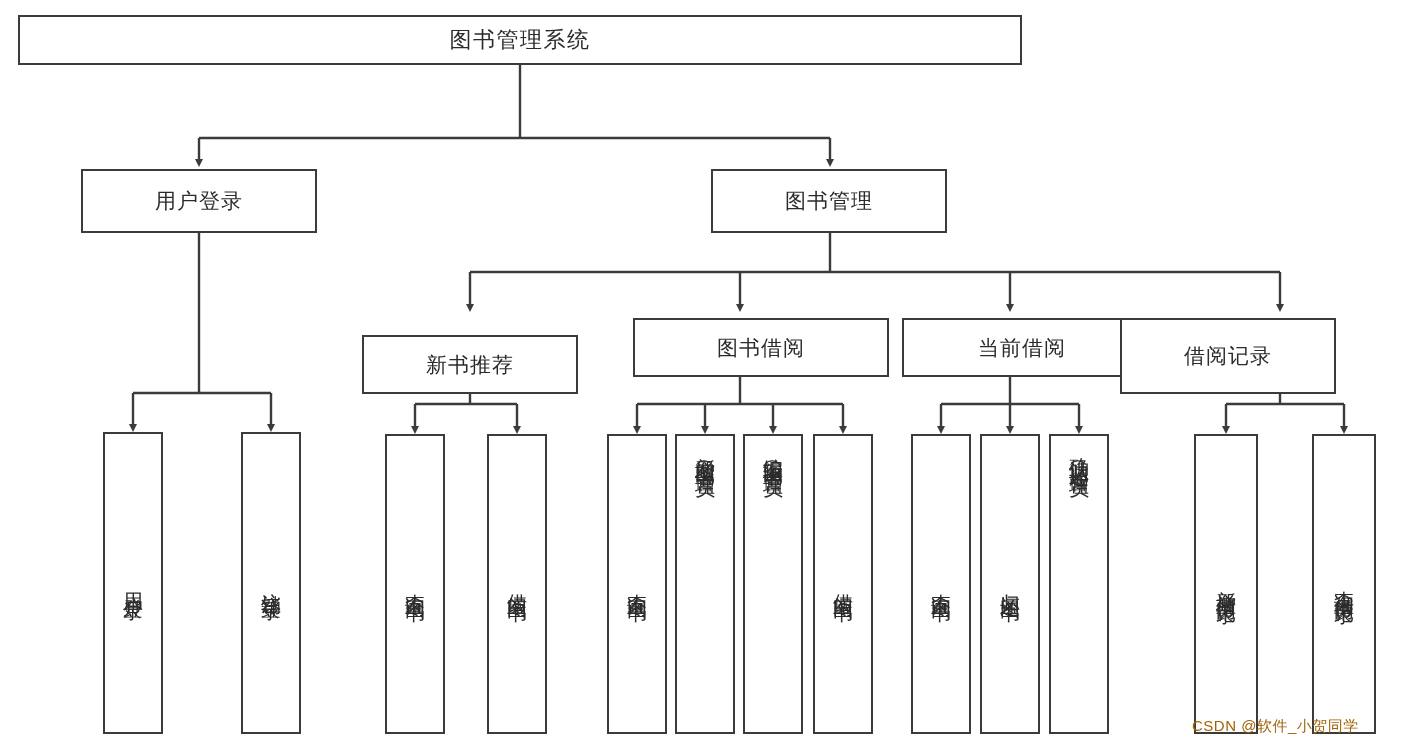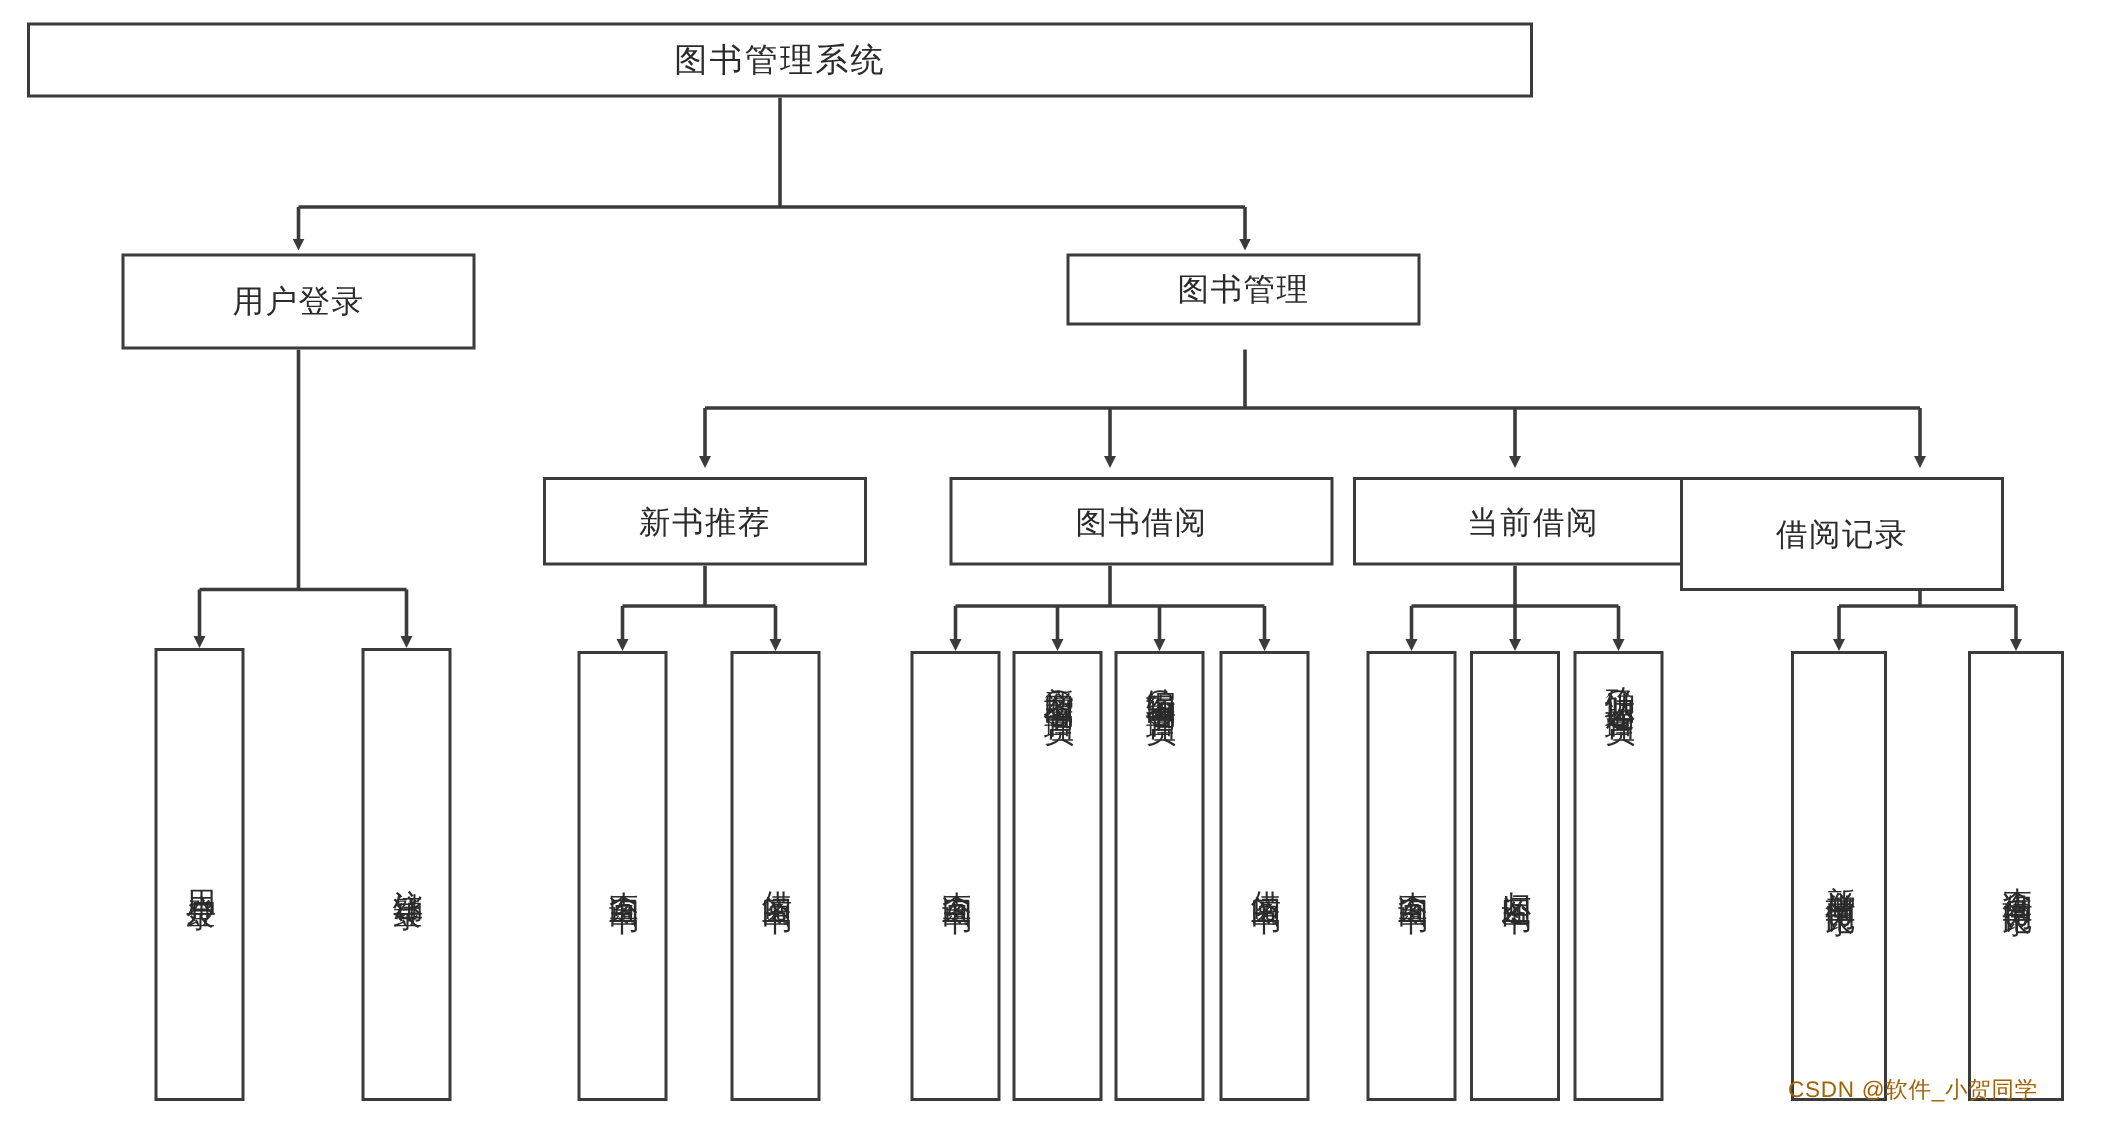--- a/index.html
+++ b/index.html
@@ -125,25 +125,25 @@
     </g>
   </svg>
 
   <div class="node horiz root" style="left:18px; top:15px; width:1004px; height:50px;">
     <span>图书管理系统</span>
   </div>
 
   <div class="node horiz" style="left:81px; top:169px; width:236px; height:64px;">
     <span>用户登录</span>
   </div>
-  <div class="node horiz" style="left:711px; top:169px; width:236px; height:48px;justify-content:center;">
+  <div class="node horiz" style="left:711px; top:169px; width:236px; height:64px;justify-content:center;">
     <span>图书管理</span>
   </div>
 
-  <div class="node horiz" style="left:362px; top:318px; width:216px; height:59px;text-align:right;">
+  <div class="node horiz" style="left:362px; top:335px; width:216px; height:59px;text-align:right;">
     <span>新书推荐</span>
   </div>
   <div class="node horiz" style="left:633px; top:318px; width:256px; height:59px;">
     <span>图书借阅</span>
   </div>
   <div class="node horiz" style="left:902px; top:318px; width:240px; height:59px;">
     <span>当前借阅</span>
   </div>
   <div class="node horiz" style="left:1120px; top:318px; width:216px; height:76px;">
     <span>借阅记录</span>

